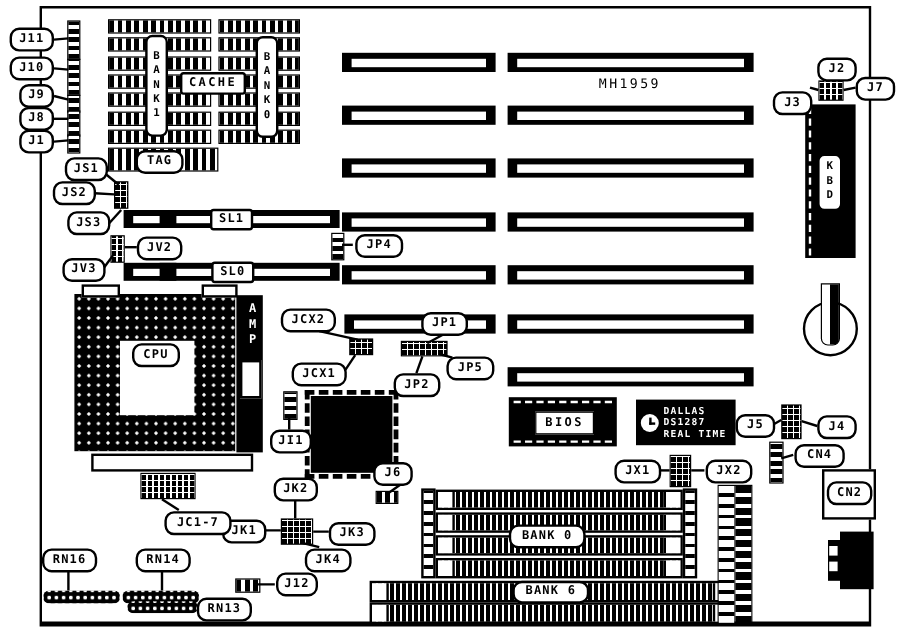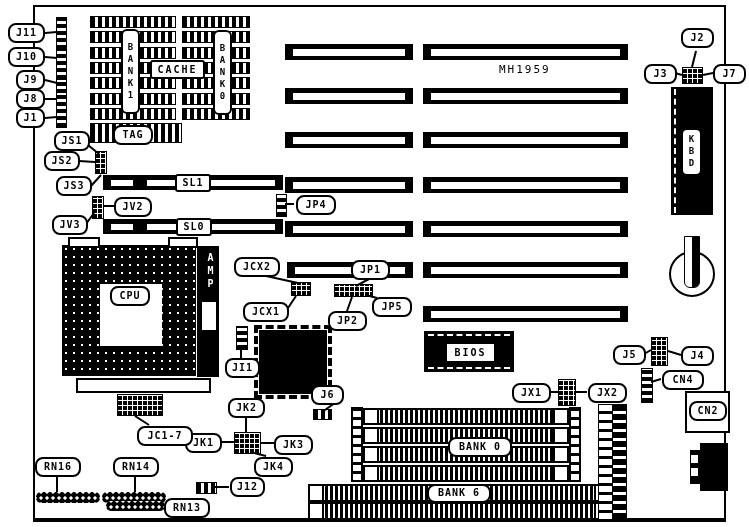--- a/index.html
+++ b/index.html
@@ -164,20 +164,28 @@
 
   <div class="amp" style="left:197px;top:246px;width:22px;height:131px"></div>
   <div class="ampv" style="left:200px;top:252px;width:16px;height:44px">AMP</div>
   <div class="whitebox" style="left:200px;top:300px;width:14px;height:28px"></div>
 
   <div class="qfp" style="left:259px;top:330px;width:68px;height:64px"></div>
 
   <div class="bios" style="left:424px;top:331px;width:90px;height:41px"></div>
   <div class="wlabel" style="left:446px;top:343px;width:47px;height:17px">BIOS</div>
 
+  <div class="rtc" style="left:530px;top:333px;width:79px;height:38px">
+    <div class="clock"></div>
+    <div class="rtctext">
+      <div>DALLAS</div>
+      <div>DS1287</div>
+      <div>REAL TIME</div>
+    </div>
+  </div>
 
   <div class="kbd" style="left:671px;top:87px;width:42px;height:128px"></div>
   <div class="vpill flat" style="left:681px;top:128px;width:17px;height:44px">KBD</div>
 
   <div class="batt" style="left:669px;top:251px;width:42px;height:42px"></div>
   <div class="key" style="left:684px;top:236px;width:14px;height:50px"></div>
 
   <div class="pwr" style="left:598px;top:404px;height:114px">
       <div class="a"></div>
       <div class="b"></div>
@@ -261,30 +269,30 @@
   <div class="pill" style="left:311px;top:385px;width:29px;height:16px">J6</div>
   <div class="pill" style="left:228px;top:398px;width:33px;height:16px">JK2</div>
   <div class="pill" style="left:185px;top:433px;width:33px;height:16px">JK1</div>
   <div class="pill" style="left:274px;top:435px;width:35px;height:16px">JK3</div>
   <div class="pill" style="left:254px;top:457px;width:35px;height:16px">JK4</div>
   <div class="pill" style="left:137px;top:426px;width:52px;height:16px">JC1-7</div>
   <div class="pill" style="left:230px;top:477px;width:31px;height:16px">J12</div>
   <div class="pill" style="left:35px;top:457px;width:42px;height:16px">RN16</div>
   <div class="pill" style="left:113px;top:457px;width:42px;height:16px">RN14</div>
   <div class="pill" style="left:164px;top:498px;width:42px;height:16px">RN13</div>
-  <div class="pill" style="left:681px;top:28px;width:29px;height:16px">J2</div>
-  <div class="pill" style="left:644px;top:64px;width:29px;height:16px">J3</div>
+  <div class="pill" style="left:681px;top:48px;width:29px;height:16px">J2</div>
+  <div class="pill" style="left:644px;top:76px;width:29px;height:16px">J3</div>
   <div class="pill" style="left:713px;top:64px;width:29px;height:16px">J7</div>
   <div class="pill" style="left:613px;top:345px;width:29px;height:16px">J5</div>
   <div class="pill" style="left:681px;top:346px;width:29px;height:16px">J4</div>
   <div class="pill" style="left:662px;top:370px;width:38px;height:16px">CN4</div>
   <div class="pill" style="left:512px;top:383px;width:35px;height:16px">JX1</div>
   <div class="pill" style="left:588px;top:383px;width:35px;height:16px">JX2</div>
   <div class="pill" style="left:689px;top:401px;width:34px;height:16px">CN2</div>
-  <div class="pill" style="left:448px;top:437px;width:60px;height:16px">BANK 0</div>
+  <div class="pill" style="left:424px;top:437px;width:60px;height:16px">BANK 0</div>
   <div class="pill" style="left:427px;top:484px;width:60px;height:15px;line-height:13px">BANK 6</div>
   <div class="pill" style="left:427px;top:532px;width:60px;height:15px;line-height:13px">BANK 2</div>
   <div class="pill flat" style="left:150px;top:60px;width:51px;height:15px;letter-spacing:2px">CACHE</div>
   <div class="pill" style="left:113px;top:125px;width:36px;height:16px">TAG</div>
   <div class="vpill" style="left:121px;top:29px;width:15px;height:81px">BANK1</div>
   <div class="vpill" style="left:213px;top:30px;width:15px;height:81px">BANK0</div>
 
   <div class="ptxt" style="left:499px;top:63px">MH1959</div>
 </div>
 

